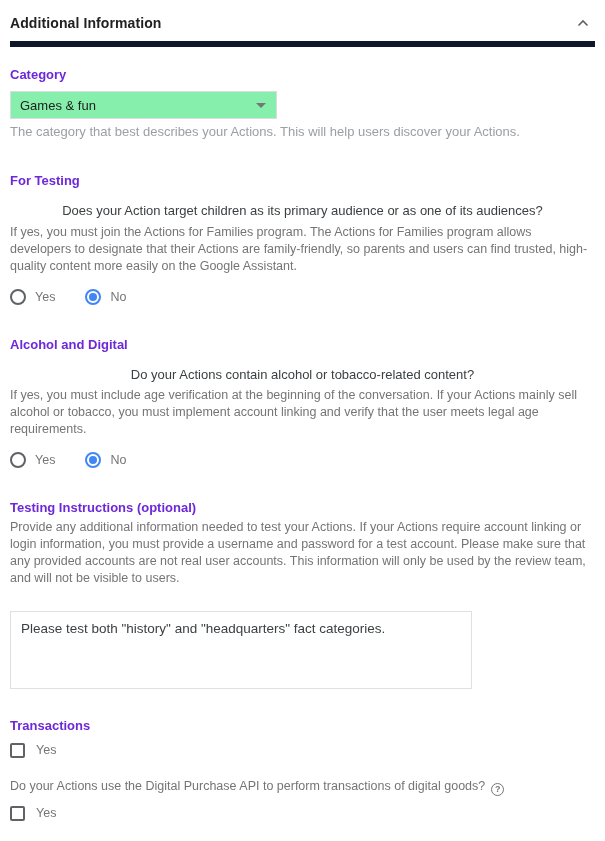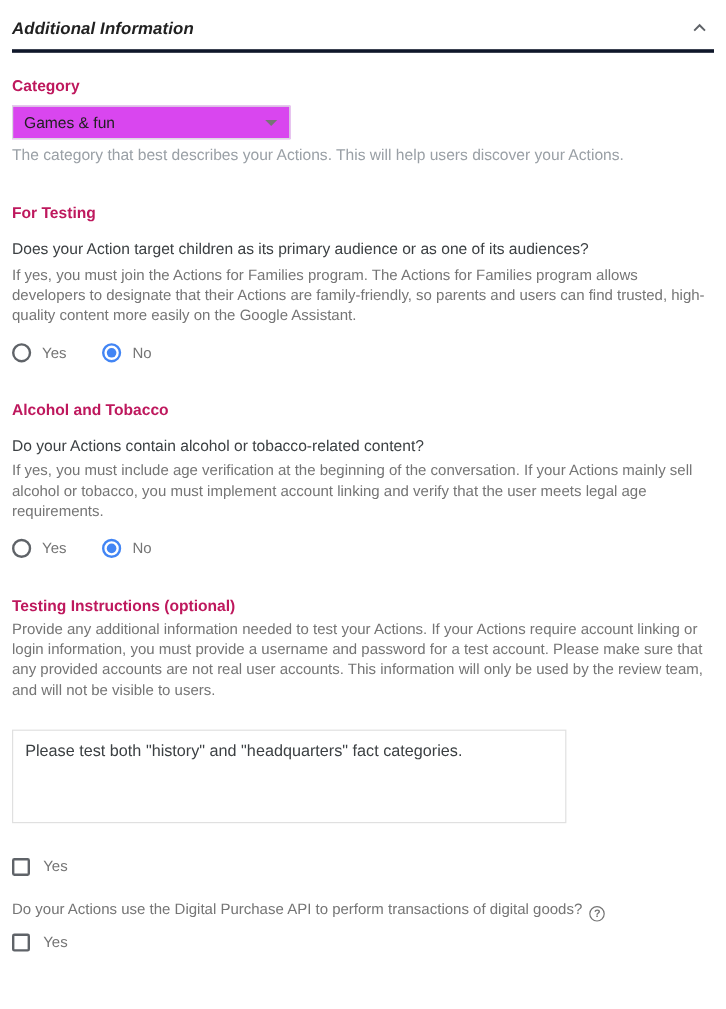--- a/index.html
+++ b/index.html
@@ -9,41 +9,40 @@
     font-family: "Liberation Sans", sans-serif;
     color: #3c4043;
     overflow: hidden;
   }
   .page { padding: 0 10px; width: 605px; }
 
   
   .section-header {
     display: flex; align-items: center; justify-content: space-between;
     padding: 15px 2px 10px 0;
-    border-bottom: 3px solid #0f172a;
-    font-style: italic;
+    border-bottom: 6px solid #0f172a;
   }
   .section-title { font-size: 14px; font-weight: bold; color: #212121; letter-spacing: .1px; }
   .collapse-btn { width: 20px; height: 16px; display: flex; align-items: center; justify-content: center; cursor: pointer; }
 
   
-  .field-label { font-size: 13px; font-weight: bold; color: #be185d; }
-  .question { font-size: 13px; font-weight: 500; color: #3c4043; line-height: 1.3; }
+  .field-label { font-size: 13px; font-weight: bold; color: #6d28d9; }
+  .question { font-size: 13px; font-weight: 500; color: #3c4043; line-height: 1.3; text-align: center; }
   .desc { font-size: 12.5px; color: #757575; line-height: 1.35; }
   .muted-q { font-size: 12.5px; color: #757575; line-height: 1.4; }
 
   
   .category-block { margin-top: 20px; }
   .select-box {
     margin-top: 9px;
-    width: 232px; height: 28px;
+    width: 267px; height: 28px;
     border: 1px solid #dadce0;
     display: flex; align-items: center; justify-content: space-between;
     padding: 0 10px 0 9px;
-    cursor: pointer; background: #d946ef;
+    cursor: pointer; background: #86efac;
   }
   .select-value { font-size: 13px; color: #212121; }
   .caret-down {
     width: 0; height: 0;
     border-left: 5px solid transparent; border-right: 5px solid transparent;
     border-top: 5px solid #757575;
   }
   .category-help { margin-top: 5px; font-size: 13px; color: #9aa0a6; }
 
   
@@ -134,21 +133,21 @@
       <div class="radio-opt on">
         <span class="radio-circle">
             <span class="dot"></span>
           </span>
         <span class="radio-label">No</span>
       </div>
     </div>
   </div>
 
   <div class="form-section">
-    <div class="field-label">Alcohol and Tobacco</div>
+    <div class="field-label">Alcohol and Digital</div>
     <div class="question">Do your Actions contain alcohol or tobacco-related content?</div>
     <div class="desc">If yes, you must include age verification at the beginning of the conversation. If your Actions mainly sell alcohol or tobacco, you must implement account linking and verify that the user meets legal age requirements.</div>
     <div class="radio-row">
       <div class="radio-opt">
         <span class="radio-circle"></span>
         <span class="radio-label">Yes</span>
       </div>
       <div class="radio-opt on">
         <span class="radio-circle">
             <span class="dot"></span>
@@ -158,20 +157,21 @@
     </div>
   </div>
 
   <div class="form-section">
     <div class="field-label">Testing Instructions (optional)</div>
     <div class="desc testing-desc">Provide any additional information needed to test your Actions. If your Actions require account linking or login information, you must provide a username and password for a test account. Please make sure that any provided accounts are not real user accounts. This information will only be used by the review team, and will not be visible to users.</div>
     <textarea class="testing-textarea" spellcheck="false" style="">Please test both "history" and "headquarters" fact categories.</textarea>
   </div>
 
   <div class="form-section" style="margin-top:29px">
+    <div class="field-label">Transactions</div>
 
     <div class="tx-block">
       <div class="check-row">
         <span class="checkbox"></span>
         <span class="check-label">Yes</span>
       </div>
     </div>
 
     <div class="tx-block">
       <div class="muted-q tx-question">

